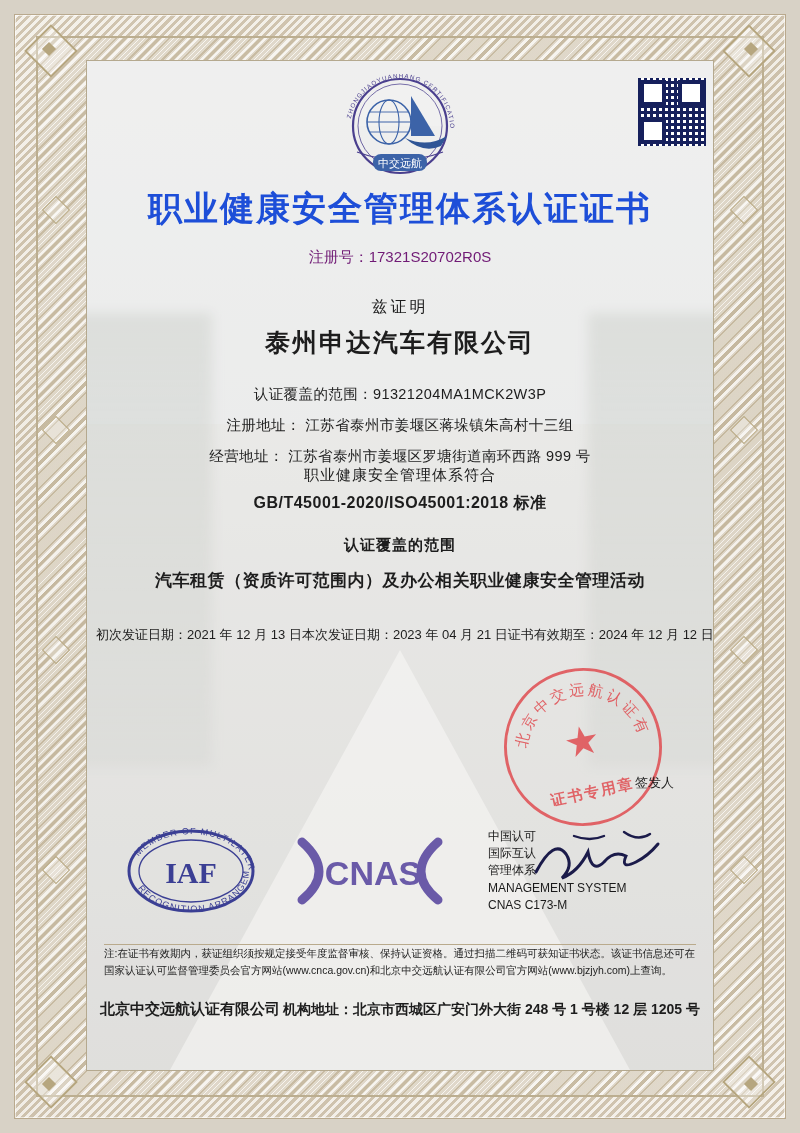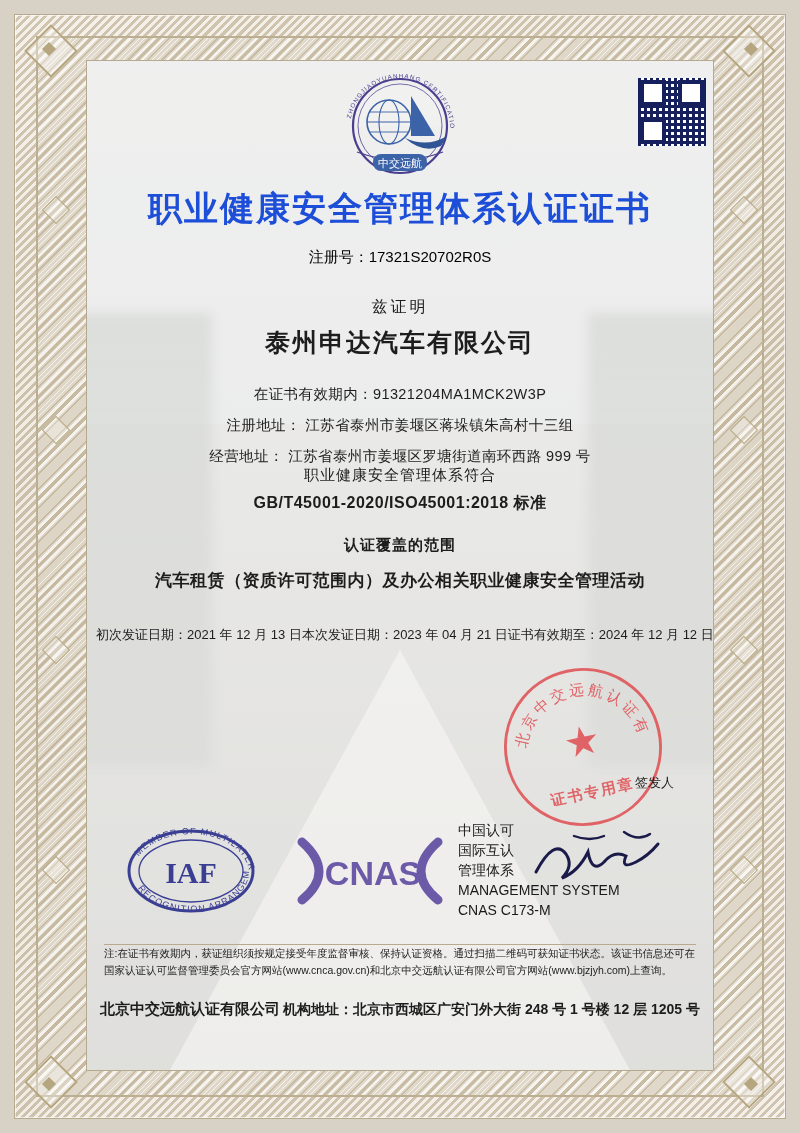--- a/index.html
+++ b/index.html
@@ -161,21 +161,21 @@
     margin: 6px 0 0;
     font-family: "DejaVu Sans", "Liberation Sans", sans-serif;
     font-size: 34px;
     font-weight: bold;
     letter-spacing: 2px;
     color: #1d4ed8;
   }
   .reg-no {
     margin-top: 16px;
     font-size: 15px;
-    color: #000000;
+    color: #701a75;
   }
   .hereby {
     margin-top: 30px;
     font-size: 16px;
     letter-spacing: 3px;
   }
   .company {
     margin-top: 8px;
     font-size: 25px;
     font-weight: bold;
@@ -274,23 +274,23 @@
   .iaf {
     width: 150px; height: 86px;
     position: relative;
   }
   .cnas {
     width: 170px; height: 86px;
     position: relative;
     margin-left: 22px;
   }
   .cnas-text {
-    margin-left: 0;
+    margin-left: 30px;
     text-align: left;
-    font-size: 14px;
+    font-size: 12px;
     line-height: 1.42;
     color: #1a1a1a;
   }
   .signature {
     position: absolute;
     right: 6px;
     top: 6px;
     width: 150px;
     height: 70px;
     color: #1b1b4a;
@@ -391,21 +391,21 @@
     <h1 class="cert-title">职业健康安全管理体系认证证书</h1>
 
     <div class="reg-no">
       <span>注册号：</span><span class="mono">17321S20702R0S</span>
     </div>
 
     <div class="hereby">兹证明</div>
 
     <div class="company">泰州申达汽车有限公司</div>
 
-    <div class="info-line first">在证书有效期内：91321204MA1MCK2W3P</div>
+    <div class="info-line first">认证覆盖的范围：91321204MA1MCK2W3P</div>
     <div class="info-line">注册地址：  江苏省泰州市姜堰区蒋垛镇朱高村十三组</div>
     <div class="info-line">经营地址：  江苏省泰州市姜堰区罗塘街道南环西路 999 号</div>
 
     <div class="section-label">职业健康安全管理体系符合</div>
     <div class="standard">GB/T45001-2020/ISO45001:2018 标准</div>
 
     <div class="scope-label">认证覆盖的范围</div>
     <div class="scope-text">汽车租赁（资质许可范围内）及办公相关职业健康安全管理活动</div>
 
     <div class="dates-row">

